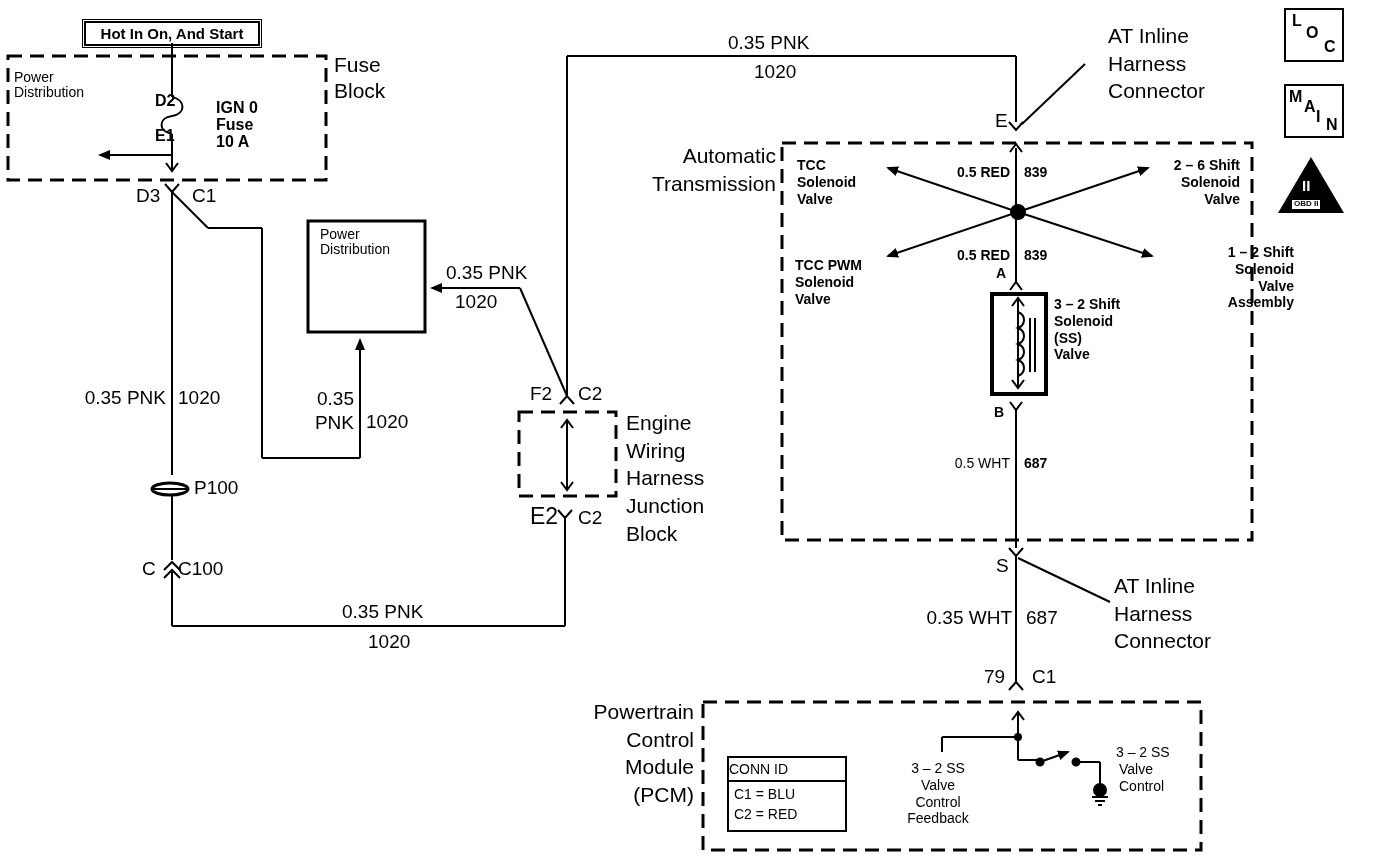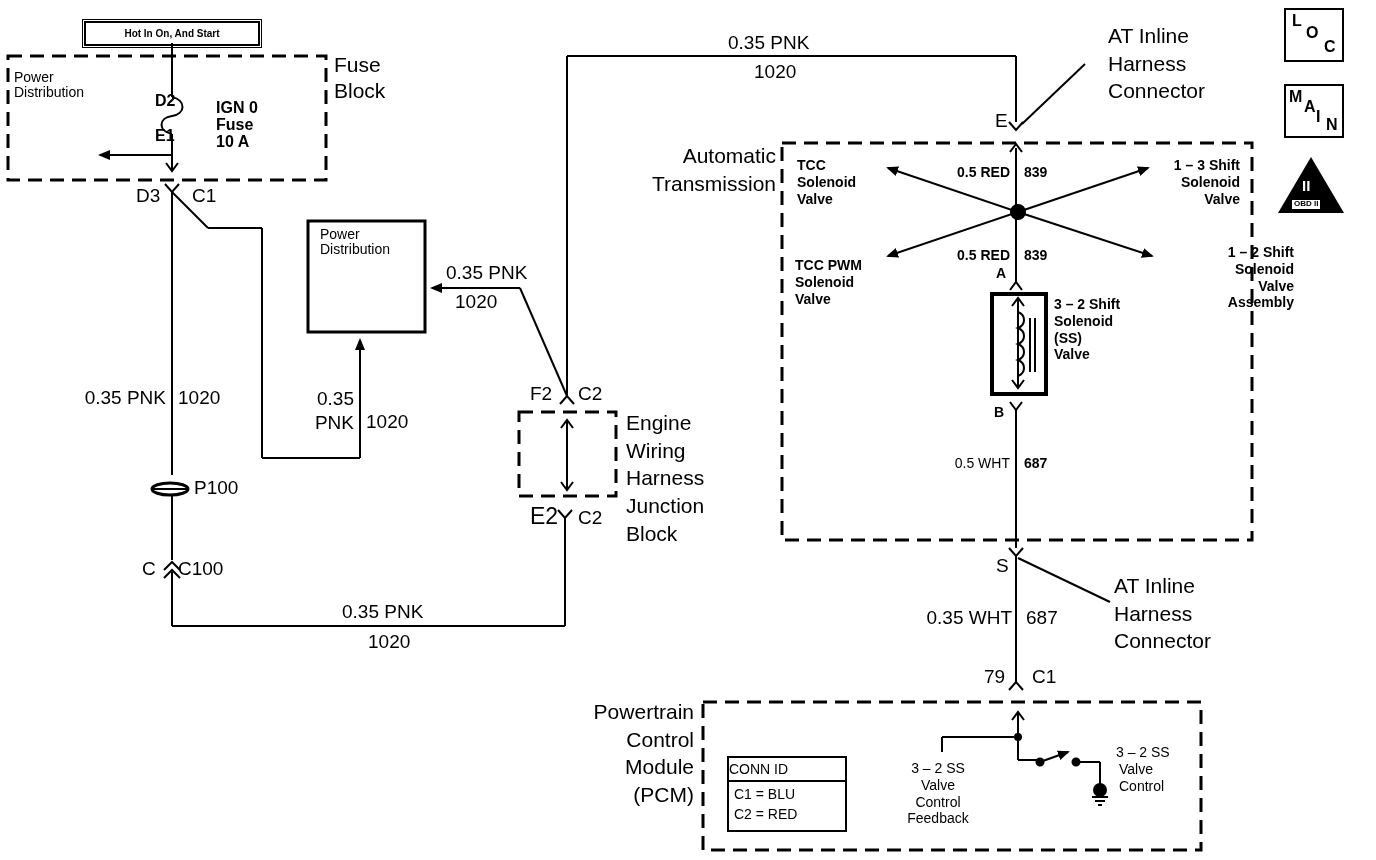--- a/index.html
+++ b/index.html
@@ -4,21 +4,21 @@
 <style>
   html, body { margin:0; padding:0; background:#ffffff; }
   body { width:1376px; height:860px; position:relative; overflow:hidden; font-family:"Liberation Sans", sans-serif; color:#000; }
   svg { position:absolute; left:0; top:0; }
   .t { position:absolute; white-space:nowrap; font-family:"Liberation Sans", sans-serif; color:#000; line-height:1.08; }
   .big { font-size:21px; }
   .med { font-size:16px;margin-left:16px; }
   .sm { font-size:14px; }
   .r { text-align:right; }
   .c { text-align:center; }
-  .hotbox { position:absolute; left:84px; top:21px; width:172px; height:21px; border:2px solid #000; outline:1px solid #000; outline-offset:1px; font-size:10px; font-weight:bold; text-align:center; line-height:21px; }
+  .hotbox { position:absolute; left:84px; top:21px; width:172px; height:21px; border:2px solid #000; outline:1px solid #000; outline-offset:1px; font-size:15px; font-weight:bold; text-align:center; line-height:21px; }
   .iconbox { position:absolute; border:2px solid #000; width:56px; height:50px; }
   .iconbox span { position:absolute; font-size:16px; font-weight:bold; }
   .connid { position:absolute; left:727px; top:756px; width:116px; height:72px; border:2px solid #000; }
   .connid .hd { position:absolute; left:0; right:0; top:0; height:22px; border-bottom:2px solid #000; font-size:14px; line-height:22px; }
   .connid .row { position:absolute; left:5px; font-size:14px; }
 </style>
 </head>
 <body>
 
 <svg width="1376" height="860" viewBox="0 0 1376 860">
@@ -159,21 +159,21 @@
 
 <div class="t big" style="left:728px;top:33px;font-size:19px">0.35 PNK</div>
 <div class="t big" style="left:754px;top:62px;font-size:19px">1020</div>
 
 <div class="t big" style="left:995px;top:111px;font-size:19px">E</div>
 <div class="t big" style="left:1108px;top:22px;line-height:1.32"><span>AT Inline</span><br><span>Harness</span><br><span>Connector</span></div>
 
 <div class="t big r" style="left:620px;top:142px;width:156px;line-height:1.32"><span>Automatic</span><br><span>Transmission</span></div>
 <div class="t sm" style="left:797px;top:157px;font-weight:bold;line-height:1.2"><span>TCC</span><br><span>Solenoid</span><br><span>Valve</span></div>
 <div class="t sm" style="left:795px;top:257px;font-weight:bold;line-height:1.2"><span>TCC PWM</span><br><span>Solenoid</span><br><span>Valve</span></div>
-<div class="t sm r" style="left:1130px;top:157px;width:110px;font-weight:bold;line-height:1.2"><span>1 – 3 Shift</span><br><span>Solenoid</span><br><span>Valve</span></div>
+<div class="t sm r" style="left:1130px;top:157px;width:110px;font-weight:bold;line-height:1.2"><span>2 – 6 Shift</span><br><span>Solenoid</span><br><span>Valve</span></div>
 <div class="t sm r" style="left:1182px;top:244px;width:112px;font-weight:bold;line-height:1.2"><span>1 – 2 Shift</span><br><span>Solenoid</span><br><span>Valve</span><br><span>Assembly</span></div>
 <div class="t sm r" style="left:920px;top:165px;width:90px;font-weight:bold">0.5 RED</div>
 <div class="t sm" style="left:1024px;top:165px;font-weight:bold">839</div>
 <div class="t sm r" style="left:920px;top:248px;width:90px;font-weight:bold">0.5 RED</div>
 <div class="t sm" style="left:1024px;top:248px;font-weight:bold">839</div>
 <div class="t sm" style="left:996px;top:266px;font-weight:bold">A</div>
 <div class="t sm" style="left:1054px;top:296px;font-weight:bold;line-height:1.2"><span>3 – 2 Shift</span><br><span>Solenoid</span><br><span>(SS)</span><br><span>Valve</span></div>
 <div class="t sm" style="left:994px;top:405px;font-weight:bold">B</div>
 <div class="t sm r" style="left:920px;top:456px;width:90px;font-weight:normal">0.5 WHT</div>
 <div class="t sm" style="left:1024px;top:456px;font-weight:bold">687</div>

